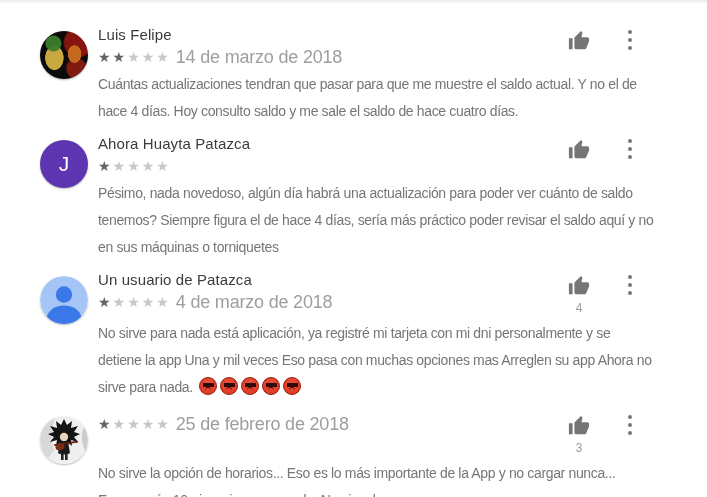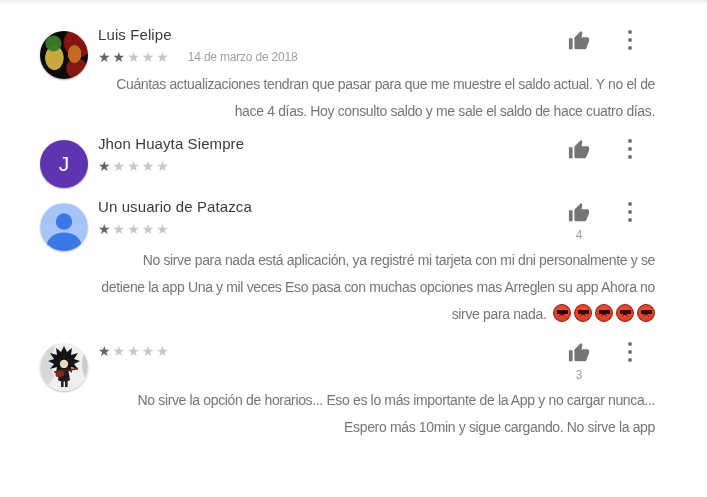--- a/index.html
+++ b/index.html
@@ -25,27 +25,27 @@
   }
   .avatar-letter{background:#5e35b1;display:flex;align-items:center;justify-content:center;
     color:#fff;font-size:21px;font-weight:400;}
   .content{flex:1;margin-left:10px;min-width:0;}
   .header-row{display:flex;justify-content:space-between;align-items:flex-start;}
   .author{font-size:15px;line-height:18px;color:#3c3c3c;font-weight:500;letter-spacing:.1px;}
   .rating-row{margin-top:5px;display:flex;align-items:center;height:16px;}
   .star{font-size:14px;line-height:14px;margin-right:2px;font-family:"DejaVu Sans",sans-serif;}
   .star.filled{color:#646464;}
   .star.empty{color:#c7c7c7;}
-  .date{font-size:12px;color:#9e9e9e;margin-left:17px;letter-spacing:-0.2px;}
+  .date{font-size:18px;color:#9e9e9e;margin-left:5px;letter-spacing:-0.2px;}
   .actions{display:flex;align-items:flex-start;margin-top:4px;}
   .like-wrap{display:flex;flex-direction:column;align-items:center;margin-right:32px;width:26px;}
   .icon-btn{cursor:pointer;display:block;background:none;border:none;padding:0;}
   .like-count{font-size:12px;color:#9e9e9e;margin-top:1px;line-height:12px;}
   .kebab{margin-right:19px;padding:0 4px;}
-  .body{margin:6px 0 0;font-size:14px;letter-spacing:-0.35px;line-height:27px;color:#767676;max-width:560px;text-align:right;}
+  .body{margin:6px 0 0;font-size:14px;letter-spacing:-0.35px;line-height:27px;color:#767676;max-width:560px;}
   
   .angry-face{display:inline-block;width:16px;height:16px;border-radius:50%;position:relative;
     background:radial-gradient(circle at 50% 38%,#ef5240,#e03a24 75%);
     border:1px solid #8e1d0c;vertical-align:-3px;margin-left:3px;}
   .angry-face::before{content:"";position:absolute;left:2.5px;top:5px;width:11px;height:3.5px;
     background:
       radial-gradient(circle at 25% 55%, #2f0a04 36%, transparent 44%),
       radial-gradient(circle at 75% 55%, #2f0a04 36%, transparent 44%);}
   .angry-face::after{content:"";position:absolute;left:4.5px;bottom:2.5px;width:6px;height:3.5px;
     border-top:1.6px solid #2f0a04;border-radius:60% 60% 0 0 / 100% 100% 0 0;}
@@ -89,21 +89,21 @@
     </div>
   </div>
 
   <div class="review">
     <div class="avatar avatar-letter">
       <span>J</span>
     </div>
     <div class="content">
       <div class="header-row">
         <div>
-          <div class="author">Jhon Huayta Siempre</div>
+          <div class="author">Ahora Huayta Patazca</div>
           <div class="rating-row">
             <span class="stars"><span class="star filled">★</span><span class="star empty">★</span><span class="star empty">★</span><span class="star empty">★</span><span class="star empty">★</span></span>
           </div>
         </div>
         <div class="actions">
           <div class="like-wrap">
             <span class="icon-btn">
               <svg width="24" height="22" viewBox="0 0 24 24" fill="#757575">
                   <path d="M1 21h4V9H1v12zM23 10c0-1.1-.9-2-2-2h-6.31l.95-4.57.03-.32c0-.41-.17-.79-.44-1.06L14.17 1 7.58 7.59C7.22 7.95 7 8.45 7 9v10c0 1.1.9 2 2 2h9c.83 0 1.54-.5 1.84-1.22l3.02-7.05c.09-.23.14-.47.14-.73v-2z"></path>
                 </svg>
@@ -111,37 +111,39 @@
           </div>
           <span class="icon-btn kebab">
             <svg width="4" height="20" viewBox="0 0 4 20" fill="#757575">
                 <circle cx="2" cy="2" r="2"></circle>
                 <circle cx="2" cy="10" r="2"></circle>
                 <circle cx="2" cy="18" r="2"></circle>
               </svg>
           </span>
         </div>
       </div>
+      <p class="body"><span>Pésimo, nada novedoso, algún día habrá una actualización para poder ver cuánto de saldo tenemos? Siempre figura el de hace 4 días, sería más práctico poder revisar el saldo aquí y no en sus máquinas o torniquetes</span></p>
     </div>
   </div>
 
   <div class="review">
     <div class="avatar">
       <svg width="48" height="48" viewBox="0 0 48 48">
         <circle cx="24" cy="24" r="24" fill="#a6c5f7"></circle>
         <circle cx="24" cy="18.5" r="8.2" fill="#3b78e7"></circle>
         <path d="M6.5 42c1.8-8.5 9.3-12.6 17.5-12.6S40.2 33.5 41.5 42a24 24 0 0 1-35 0z" fill="#3b78e7"></path>
       </svg>
     </div>
     <div class="content">
       <div class="header-row">
         <div>
           <div class="author">Un usuario de Patazca</div>
           <div class="rating-row">
             <span class="stars"><span class="star filled">★</span><span class="star empty">★</span><span class="star empty">★</span><span class="star empty">★</span><span class="star empty">★</span></span>
+            <span class="date">4 de marzo de 2018</span>
           </div>
         </div>
         <div class="actions">
           <div class="like-wrap">
             <span class="icon-btn">
               <svg width="24" height="22" viewBox="0 0 24 24" fill="#757575">
                   <path d="M1 21h4V9H1v12zM23 10c0-1.1-.9-2-2-2h-6.31l.95-4.57.03-.32c0-.41-.17-.79-.44-1.06L14.17 1 7.58 7.59C7.22 7.95 7 8.45 7 9v10c0 1.1.9 2 2 2h9c.83 0 1.54-.5 1.84-1.22l3.02-7.05c.09-.23.14-.47.14-.73v-2z"></path>
                 </svg>
             </span>
             <span class="like-count">4</span>
@@ -179,20 +181,21 @@
           <rect x="14" y="26.5" width="24" height="1.8" fill="#5b1f0c" transform="rotate(-8 26 27)"></rect>
           <ellipse cx="20" cy="31" rx="4.6" ry="3" fill="#7c2d12" transform="rotate(-12 20 31)"></ellipse>
         </g>
       </svg>
     </div>
     <div class="content">
       <div class="header-row">
         <div>
           <div class="rating-row">
             <span class="stars"><span class="star filled">★</span><span class="star empty">★</span><span class="star empty">★</span><span class="star empty">★</span><span class="star empty">★</span></span>
+            <span class="date">25 de febrero de 2018</span>
           </div>
         </div>
         <div class="actions">
           <div class="like-wrap">
             <span class="icon-btn">
               <svg width="24" height="22" viewBox="0 0 24 24" fill="#757575">
                   <path d="M1 21h4V9H1v12zM23 10c0-1.1-.9-2-2-2h-6.31l.95-4.57.03-.32c0-.41-.17-.79-.44-1.06L14.17 1 7.58 7.59C7.22 7.95 7 8.45 7 9v10c0 1.1.9 2 2 2h9c.83 0 1.54-.5 1.84-1.22l3.02-7.05c.09-.23.14-.47.14-.73v-2z"></path>
                 </svg>
             </span>
             <span class="like-count">3</span>

